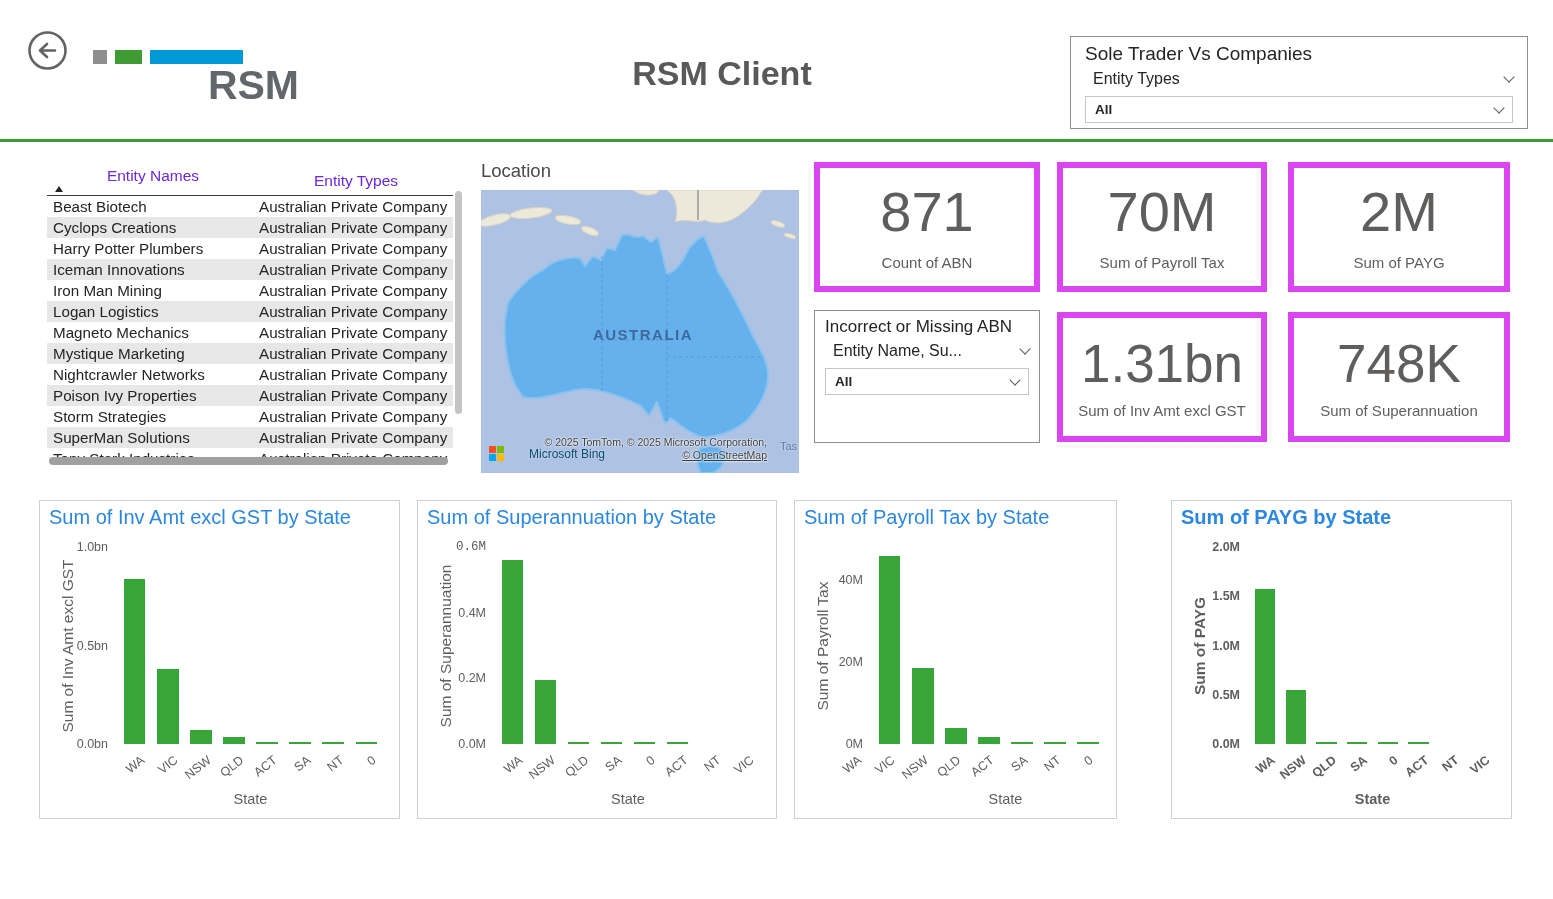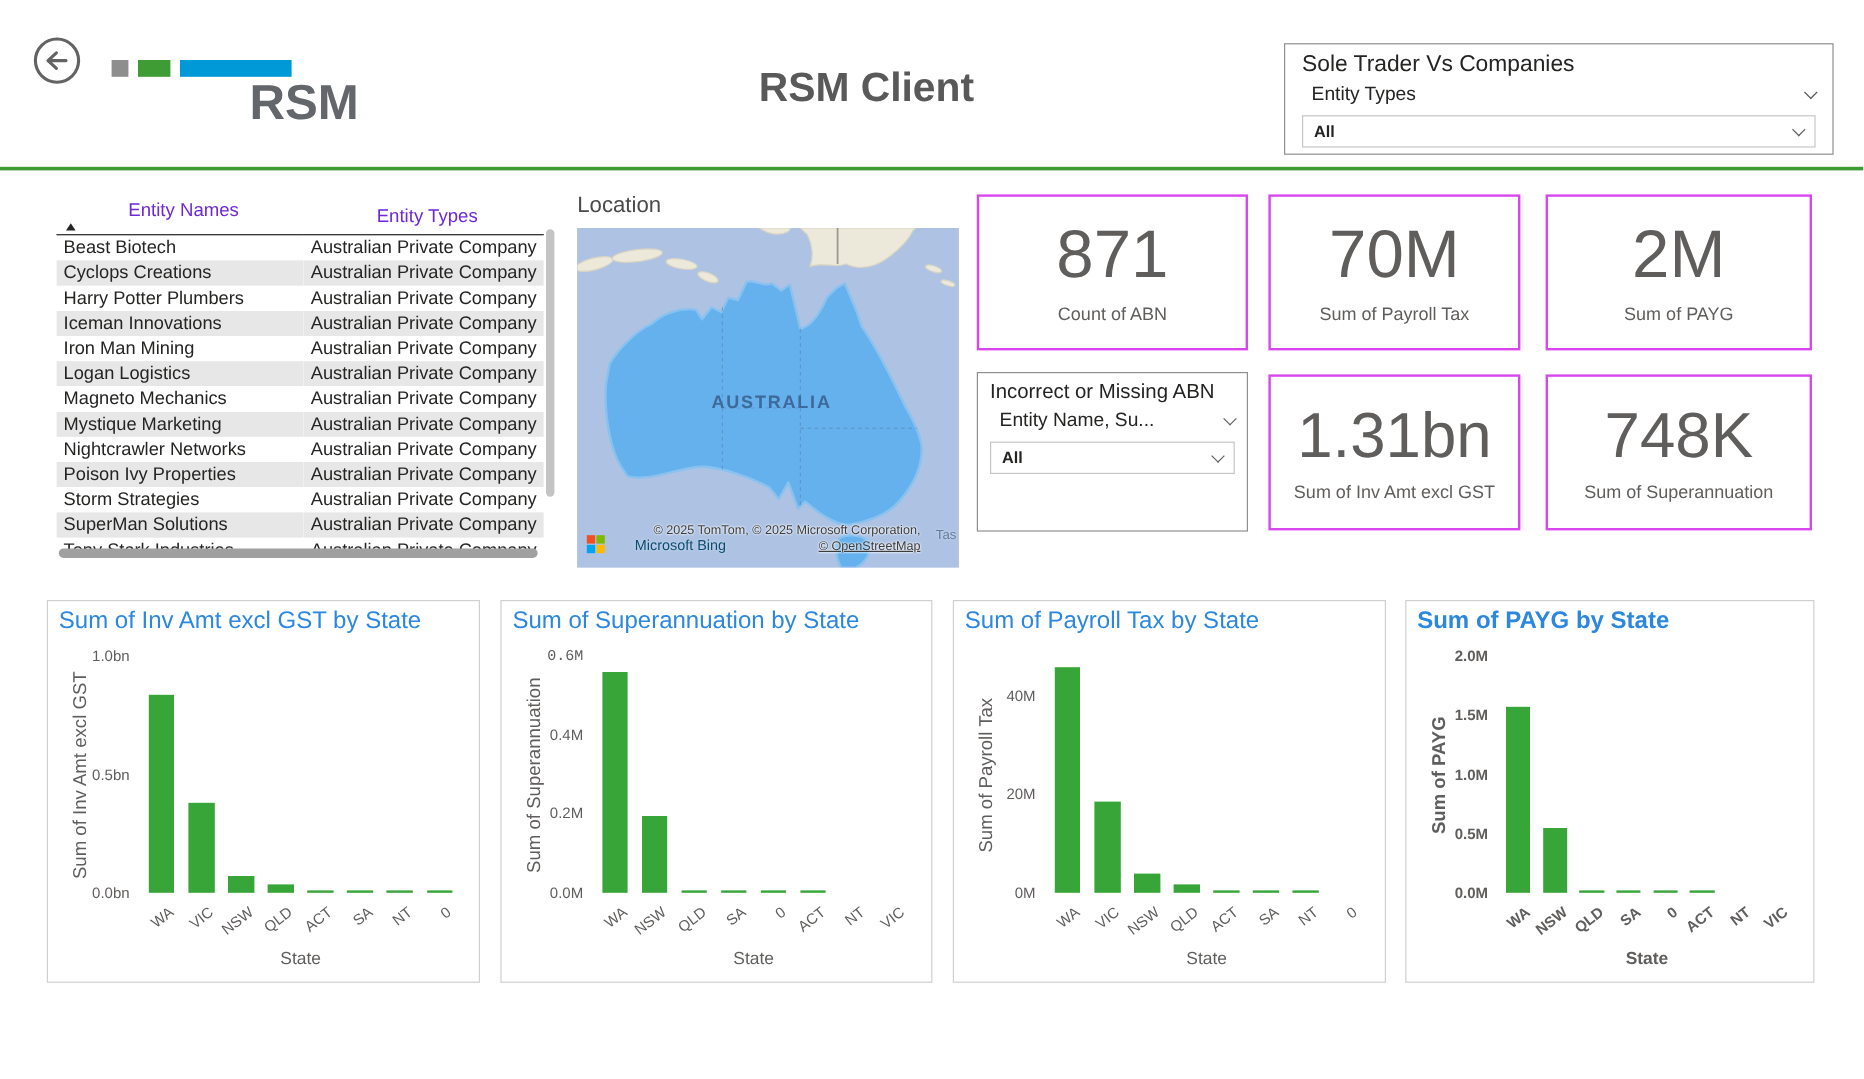--- a/index.html
+++ b/index.html
@@ -57,37 +57,37 @@
               text-shadow:0 0 2px #fff,0 0 2px #fff;line-height:13px;}
   .map-attrib-wrap{position:absolute;left:0;top:190px;width:318px;height:0;}
   .attrib-link{text-decoration:underline;cursor:pointer;}
   .tas-label{position:absolute;right:0px;top:60px;font-size:11px;color:#66799a;text-shadow:0 0 2px #cfe0f2;}
   .bing-logo{position:absolute;left:8px;top:66px;display:flex;align-items:center;gap:5px;}
   .ms-squares{display:grid;grid-template-columns:7px 7px;grid-template-rows:7px 7px;gap:1px;}
   .ms-squares i{display:block;}
   .bing-text{font-size:12px;color:#0c4a6e;text-shadow:0 0 2px #cfe0f2;margin-left:20px;}
 
   
-  .kpi-card{position:absolute;border:2px solid #d946ef;background:#fff;display:flex;
+  .kpi-card{position:absolute;border:6px solid #d946ef;background:#fff;display:flex;
             flex-direction:column;align-items:center;justify-content:center;}
   .kpi-value{font-size:56px;color:#605e5c;line-height:56px;}
   .kpi-label{font-size:15px;color:#605e5c;margin-top:14px;white-space:nowrap;}
   .kpi-1{left:814px;top:162px;width:226px;height:130px;}
   .kpi-2{left:1057px;top:162px;width:210px;height:130px;}
   .kpi-3{left:1288px;top:162px;width:222px;height:130px;}
   .kpi-4{left:1057px;top:312px;width:210px;height:130px;}
   .kpi-5{left:1288px;top:312px;width:222px;height:130px;}
   .kpi-4 .kpi-value,.kpi-5 .kpi-value{font-size:53px;}
   .kpi-4 .kpi-label,.kpi-5 .kpi-label{margin-top:10px;}
 
   
   .chart-card{position:absolute;top:500px;height:319px;border:1px solid #d0d0d0;background:#fff;}
   .chart-1{left:39px;width:361px;}
   .chart-2{left:417px;width:360px;}
-  .chart-3{left:794px;width:361px;}
+  .chart-3{left:794px;width:323px;}
   .chart-4{left:1171px;width:341px;font-weight:bold;}
   .chart-title{position:absolute;left:9px;top:5px;font-size:20px;color:#2b87e0;white-space:nowrap;}
   .ylab{position:absolute;white-space:nowrap;font-size:15.5px;color:#605e5c;
         transform:rotate(-90deg) translateX(-50%);transform-origin:0 0;}
   .ytick{position:absolute;font-size:12.5px;color:#605e5c;text-align:right;}
   .bar{position:absolute;cursor:pointer;}
   .xcat{position:absolute;white-space:nowrap;font-size:12.5px;color:#605e5c;
         transform:rotate(-38deg);transform-origin:100% 0;}
   .xlab{position:absolute;font-size:14.5px;color:#605e5c;text-align:center;}
 </style>

